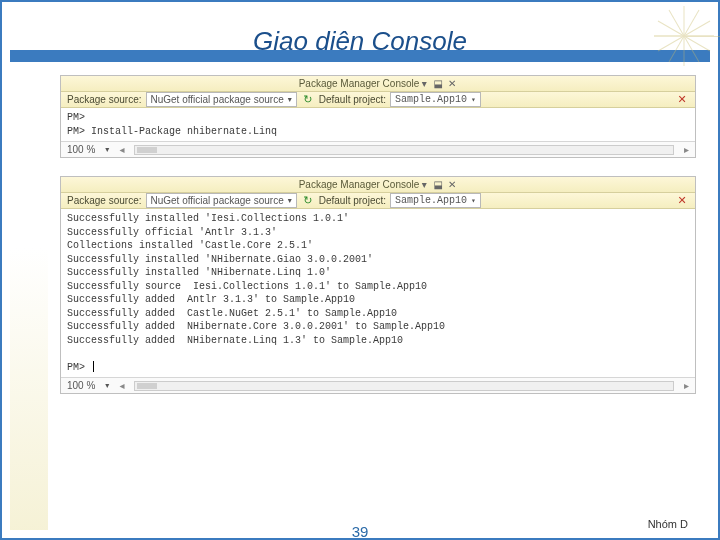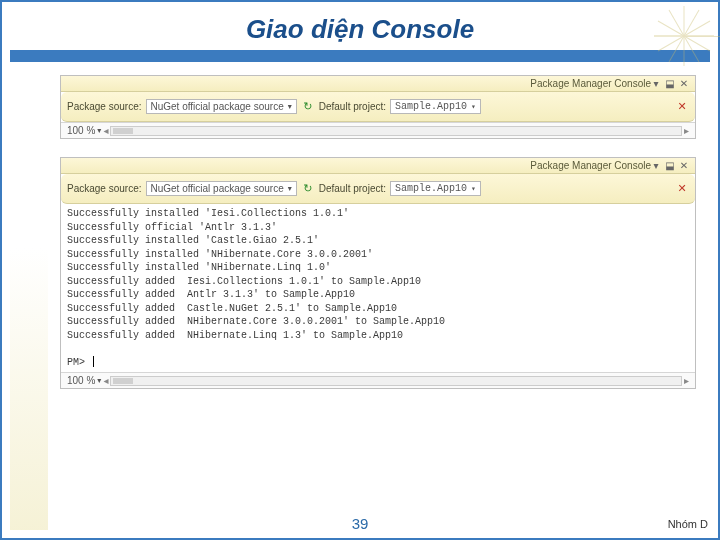--- a/index.html
+++ b/index.html
@@ -19,24 +19,24 @@
   }
   .accent-left {
     position: absolute;
     left: 10px; top: 60px; bottom: 10px;
     width: 38px;
     background: linear-gradient(to bottom, #fff 0%, #fff 40%, #e4d98a 100%);
     opacity: 0.35;
   }
   .title {
     position: absolute;
-    top: 14px; left: 0; right: 0;
+    top: 26px; left: 0; right: 0;
     text-align: center;
     font-size: 26px;
-    font-weight: bold;
+    font-weight: normal;
     font-style: italic;
     color: #1b4f8b;
   }
   .title-underline {
     position: absolute;
     top: 50px; left: 10px; right: 10px;
     height: 12px;
     background: #3b7bbf;
   }
   .starburst {
@@ -72,38 +72,37 @@
     margin-bottom: 18px;
     font-size: 10px;
     color: #333;
   }
   .panel-header {
     background: linear-gradient(to bottom, #fdf7d8 0%, #f5eec0 100%);
     border-bottom: 1px solid #d6cf9d;
     padding: 2px 6px;
     display: flex;
     align-items: center;
-    justify-content: flex-end;
+    justify-content: center;
     font-size: 10px;
     color: #5a5a3a;
   }
   .panel-header-right {
     display: flex; gap: 4px; align-items: center;
   }
   .panel-header-right span { width: 10px; text-align: center; color: #666; cursor: default; }
   .panel-toolbar {
     background: linear-gradient(to bottom, #fdf7d8 0%, #f5eec0 100%);
     border-bottom: 1px solid #d6cf9d;
-    padding: 7px 6px;
+    padding: 0 6px;
     display: flex;
     align-items: center;
     gap: 4px;
     font-size: 10px;
     color: #4a4a33;
-    border-radius: 6px;
   }
   .dropdown {
     background: #fff;
     border: 1px solid #b8b8b8;
     padding: 1px 4px;
     font-size: 10px;
     display: inline-flex;
     align-items: center;
     gap: 4px;
     min-width: 150px;
@@ -124,49 +123,49 @@
     font-size: 10px;
     color: #3a3a3a;
     line-height: 1.35;
     white-space: pre;
   }
   .panel-footer {
     border-top: 1px solid #d6d6d6;
     padding: 2px 6px;
     display: flex;
     align-items: center;
-    gap: 2px;
+    gap: 10px;
     font-size: 10px;
     color: #555;
     background: #fafafa;
   }
   .scroll-hint {
     flex: 1;
     height: 10px;
     border: 1px solid #ccc;
     background: #f0f0f0;
     position: relative;
   }
   .scroll-hint::before {
     content:""; position:absolute; left:2px; top:1px; bottom:1px;
     width: 20px; background:#d0d0d0;
   }
   .cursor { display:inline-block; width:1px; height:11px; background:#000; vertical-align:middle; margin-left:2px;}
   .page-num {
     position: absolute;
-    bottom: 8px;
+    bottom: 0;
     left: 50%;
     transform: translateX(-50%);
     font-size: 15px;
     color: #2b6aa8;
   }
   .footer-right {
     position: absolute;
     bottom: 10px;
-    right: 12px;
+    right: 32px;
     font-size: 11px;
     color: #333;
   }
 </style>
 </head>
 <body>
 
 <div class="slide-border"></div>
 <div class="accent-left"></div>
 <div class="title">Giao diện Console</div>
@@ -199,20 +198,23 @@
       </span>
       <span class="tb-icon" style="color:#2a8a2a">↻</span>
       <span>Default project:</span>
       <span class="dropdown narrow">
         <span>Sample.App10</span>
           <span class="caret">▾</span>
       </span>
       <span style="flex:1"></span>
       <span class="tb-icon" style="color:#c0392b">✕</span>
     </div>
+    <div class="panel-body"><span>PM&gt;</span>
+<span>PM&gt; Install-Package nhibernate.Linq</span>
+</div>
     <div class="panel-footer">
       <span>100 %</span>
       <span class="caret">▾</span>
       <span style="color:#888">◂</span>
       <div class="scroll-hint"></div>
       <span style="color:#888">▸</span>
     </div>
   </div>
 
   <div class="panel">
@@ -234,24 +236,24 @@
       <span>Default project:</span>
       <span class="dropdown narrow">
         <span>Sample.App10</span>
           <span class="caret">▾</span>
       </span>
       <span style="flex:1"></span>
       <span class="tb-icon" style="color:#c0392b">✕</span>
     </div>
     <div class="panel-body"><span>Successfully installed 'Iesi.Collections 1.0.1'</span>
 <span>Successfully official 'Antlr 3.1.3'</span>
-<span>Successfully installed 'Castle.Giao 2.5.1'</span>
-<span>Successfully installed 'NHibernate.Core 3.0.0.2001'</span>
+<span>Collections installed 'Castle.Core 2.5.1'</span>
+<span>Successfully installed 'NHibernate.Giao 3.0.0.2001'</span>
 <span>Successfully installed 'NHibernate.Linq 1.0'</span>
-<span>Successfully added  Iesi.Collections 1.0.1' to Sample.App10</span>
+<span>Successfully source  Iesi.Collections 1.0.1' to Sample.App10</span>
 <span>Successfully added  Antlr 3.1.3' to Sample.App10</span>
 <span>Successfully added  Castle.NuGet 2.5.1' to Sample.App10</span>
 <span>Successfully added  NHibernate.Core 3.0.0.2001' to Sample.App10</span>
 <span>Successfully added  NHibernate.Linq 1.3' to Sample.App10</span>
 <span></span>
 <span>PM&gt; </span><span class="cursor"></span></div>
     <div class="panel-footer">
       <span>100 %</span>
       <span class="caret">▾</span>
       <span style="color:#888">◂</span>

